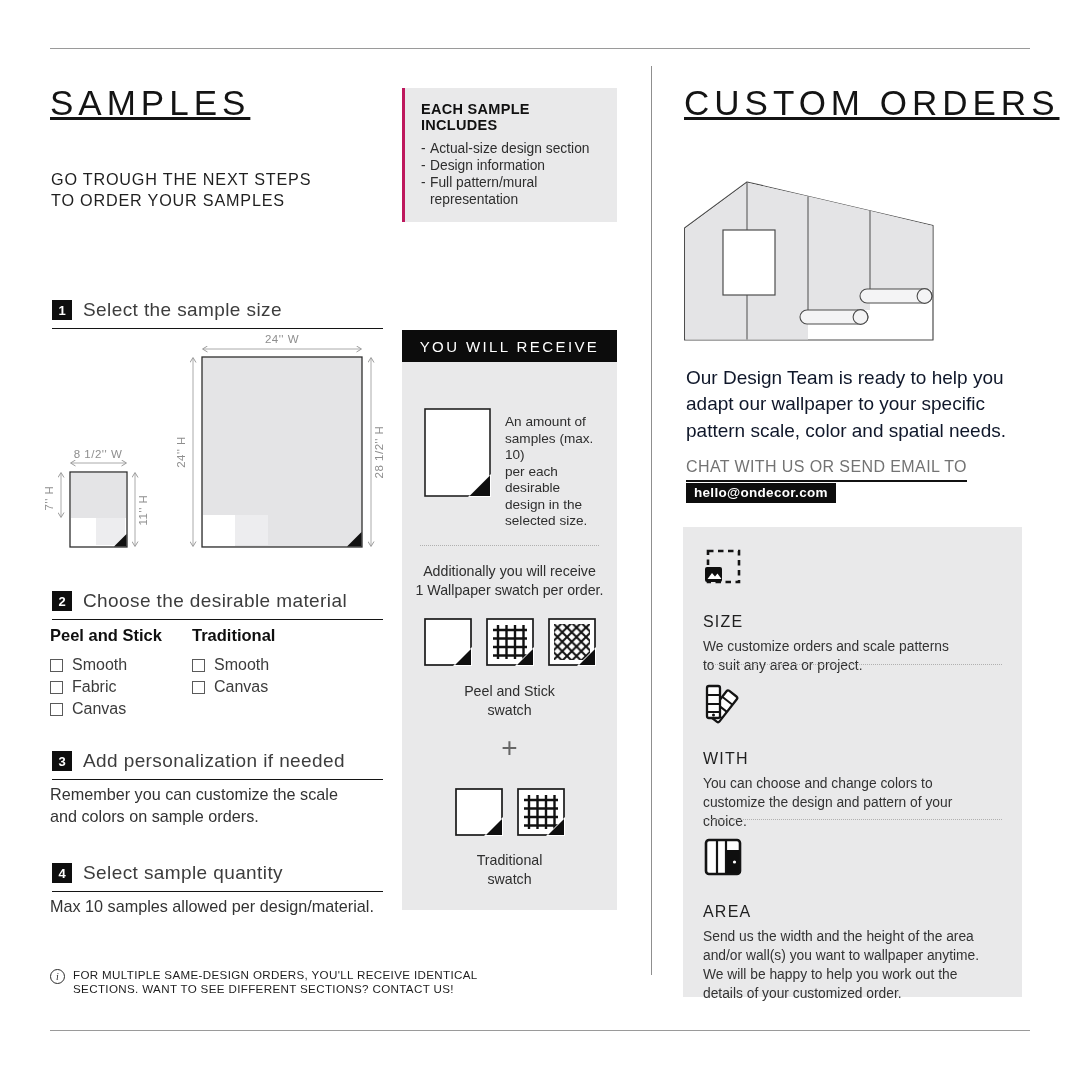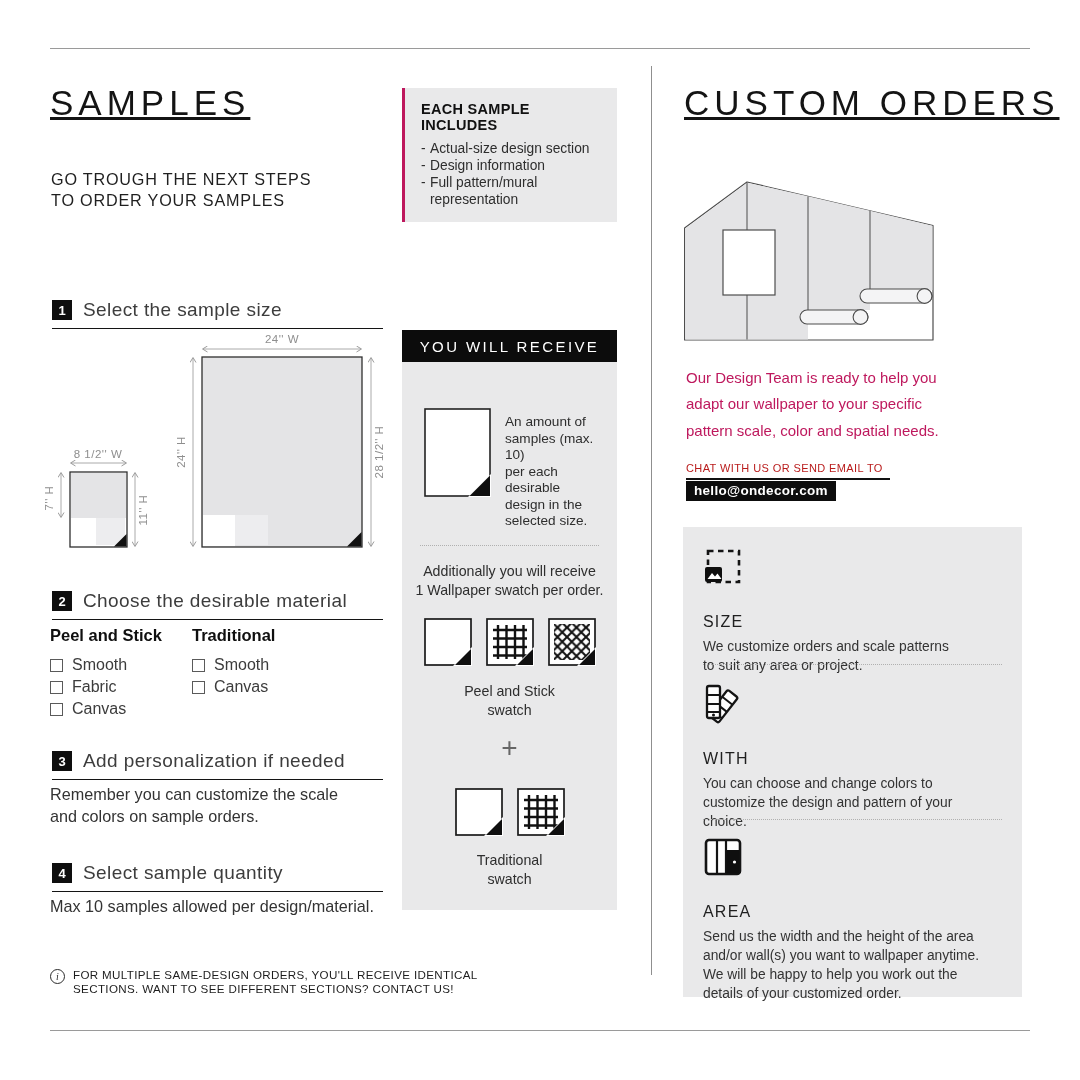--- a/index.html
+++ b/index.html
@@ -43,23 +43,23 @@
   .banner{position:absolute;left:402px;top:330px;width:215px;height:32px;background:#0c0c0c;color:#fff;
           font-size:15px;letter-spacing:2.4px;display:flex;align-items:center;justify-content:center;}
   .mid-panel{position:absolute;left:402px;top:362px;width:215px;height:548px;background:#e9e9ea;}
   .mid-small{font-size:13.6px;line-height:16.5px;color:#2e2e2e;}
   .centered{text-align:center;width:100%;}
   .dotline{border-top:1px dotted #b0b0b0;height:0;}
   .swatch-row{position:absolute;width:100%;display:flex;justify-content:center;gap:14px;}
   .plus{position:absolute;width:100%;text-align:center;font-size:28px;color:#666;font-weight:400;}
 
   
-  .intro{position:absolute;left:686px;top:365px;font-size:15px;line-height:26.3px;color:#be185d;}
+  .intro{position:absolute;left:686px;top:365px;font-size:19px;line-height:26.3px;color:#0f172a;}
   .chat-block{position:absolute;left:686px;top:458px;}
-  .chat-label{display:inline-block;font-size:11px;letter-spacing:.4px;color:#b91c1c;
+  .chat-label{display:inline-block;font-size:16px;letter-spacing:.4px;color:#737373;
               border-bottom:2px solid #111;padding-bottom:4px;min-width:204px;}
   .email-badge{display:inline-block;background:#0d0d0d;color:#fff;font-size:13.5px;font-weight:bold;
                letter-spacing:.3px;padding:2px 8px 3px 8px;margin-top:1px;}
   .right-panel{position:absolute;left:683px;top:527px;width:339px;height:470px;background:#e9e9ea;}
   .feature{position:absolute;left:20px;width:300px;}
   .feat-name{font-size:16px;letter-spacing:1.2px;color:#1f1f1f;margin-top:22px;}
   .feat-text{font-size:13.8px;line-height:19px;color:#333;margin-top:6px;}
   .rp-div{position:absolute;left:20px;width:299px;border-top:1px dotted #b0b0b0;height:0;}
 </style>
 </head>

